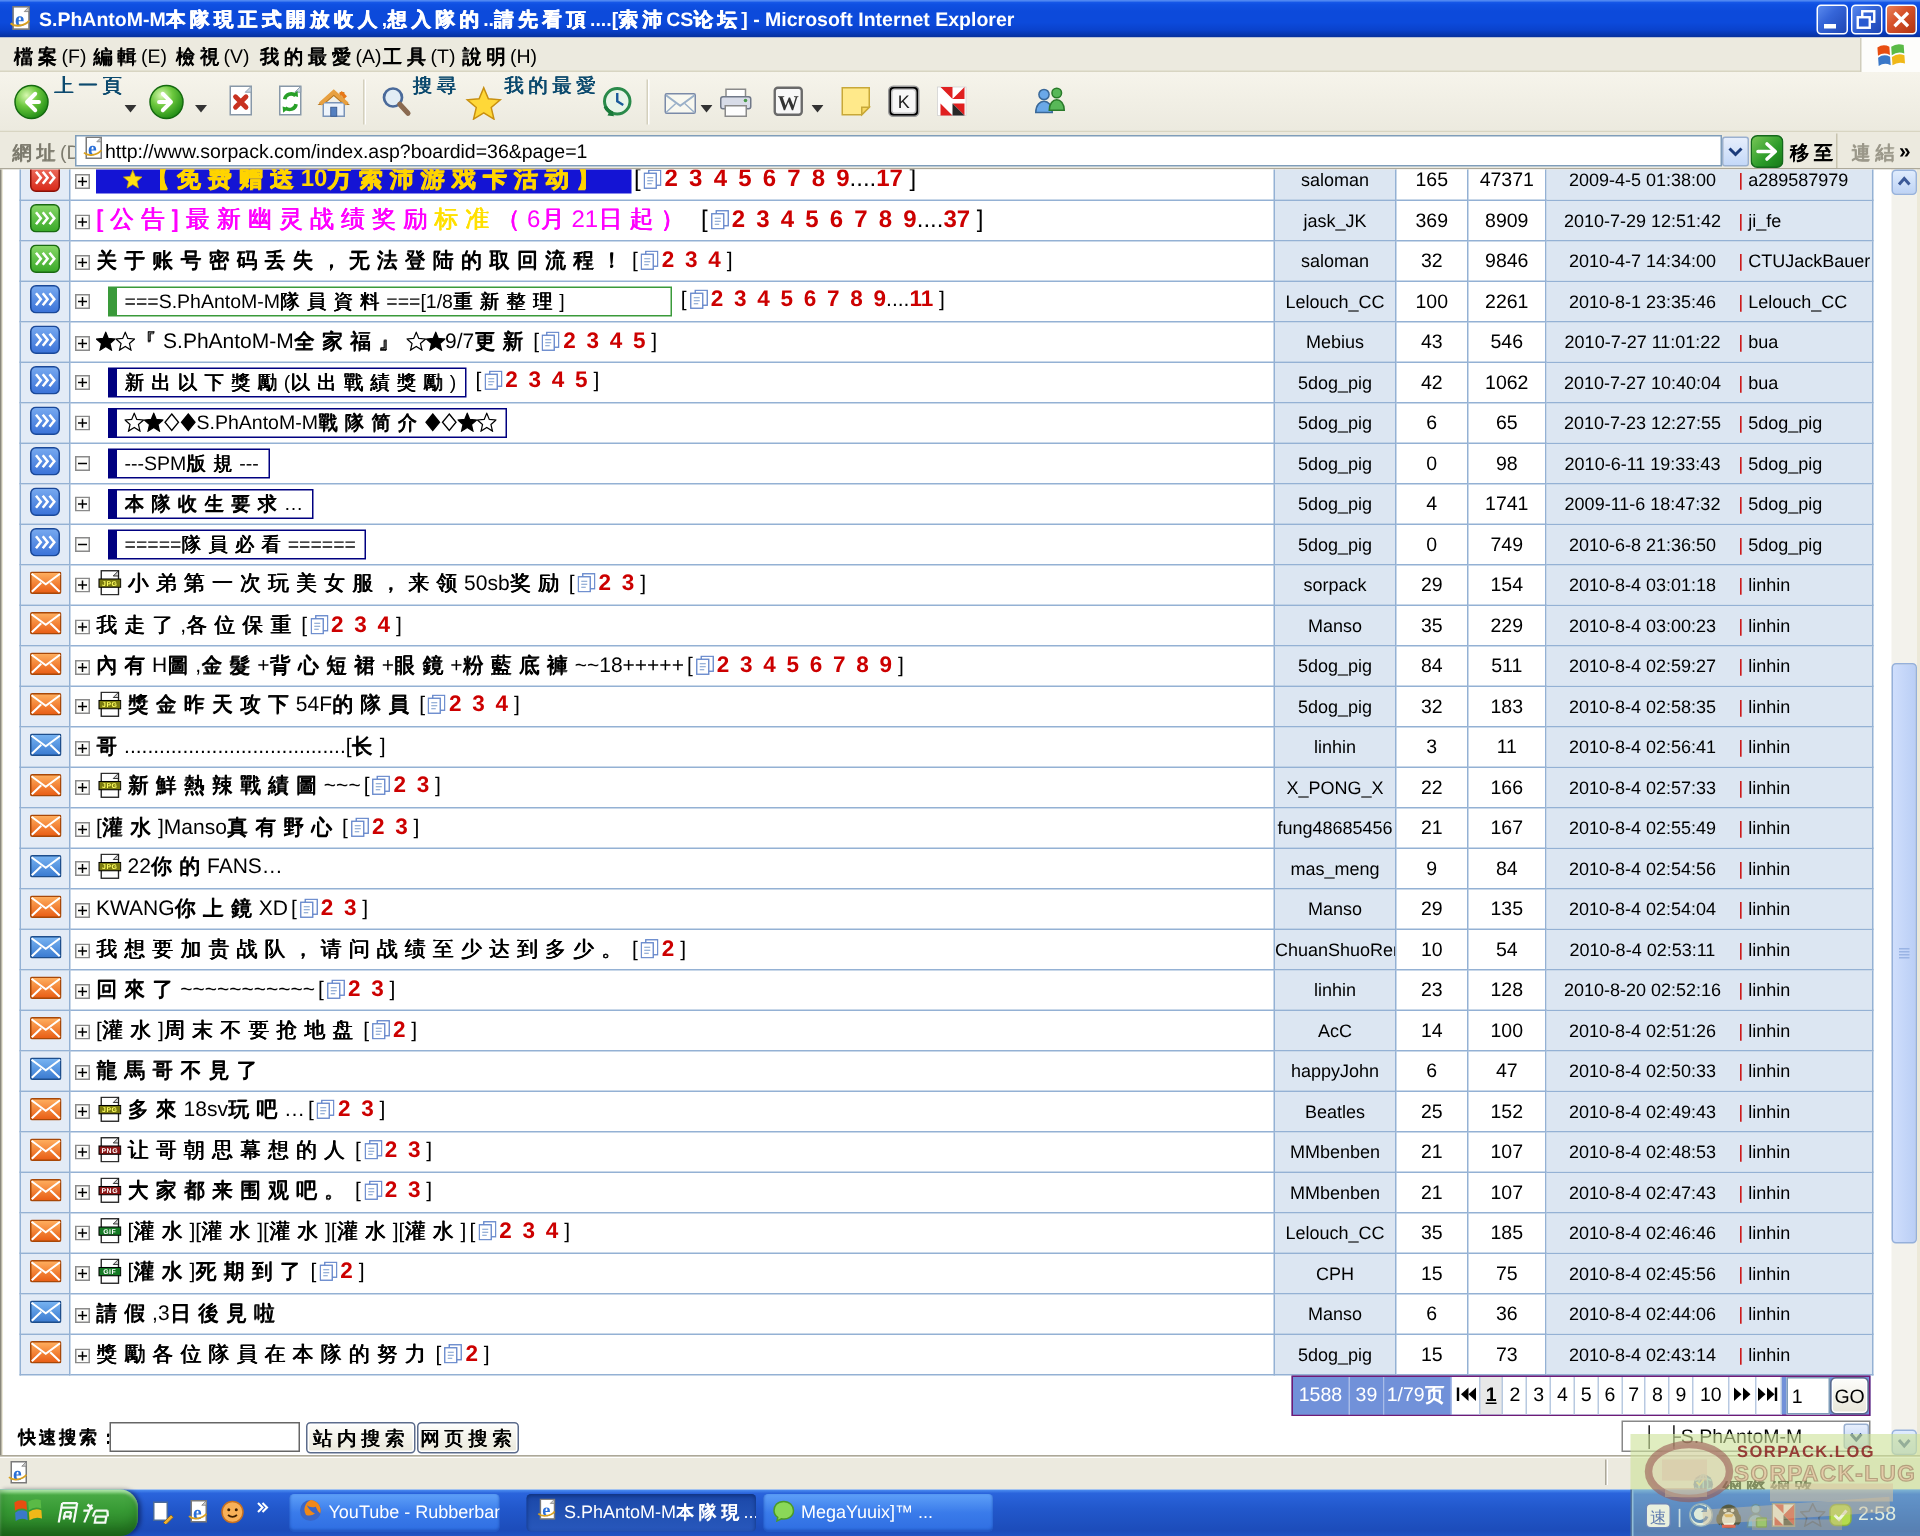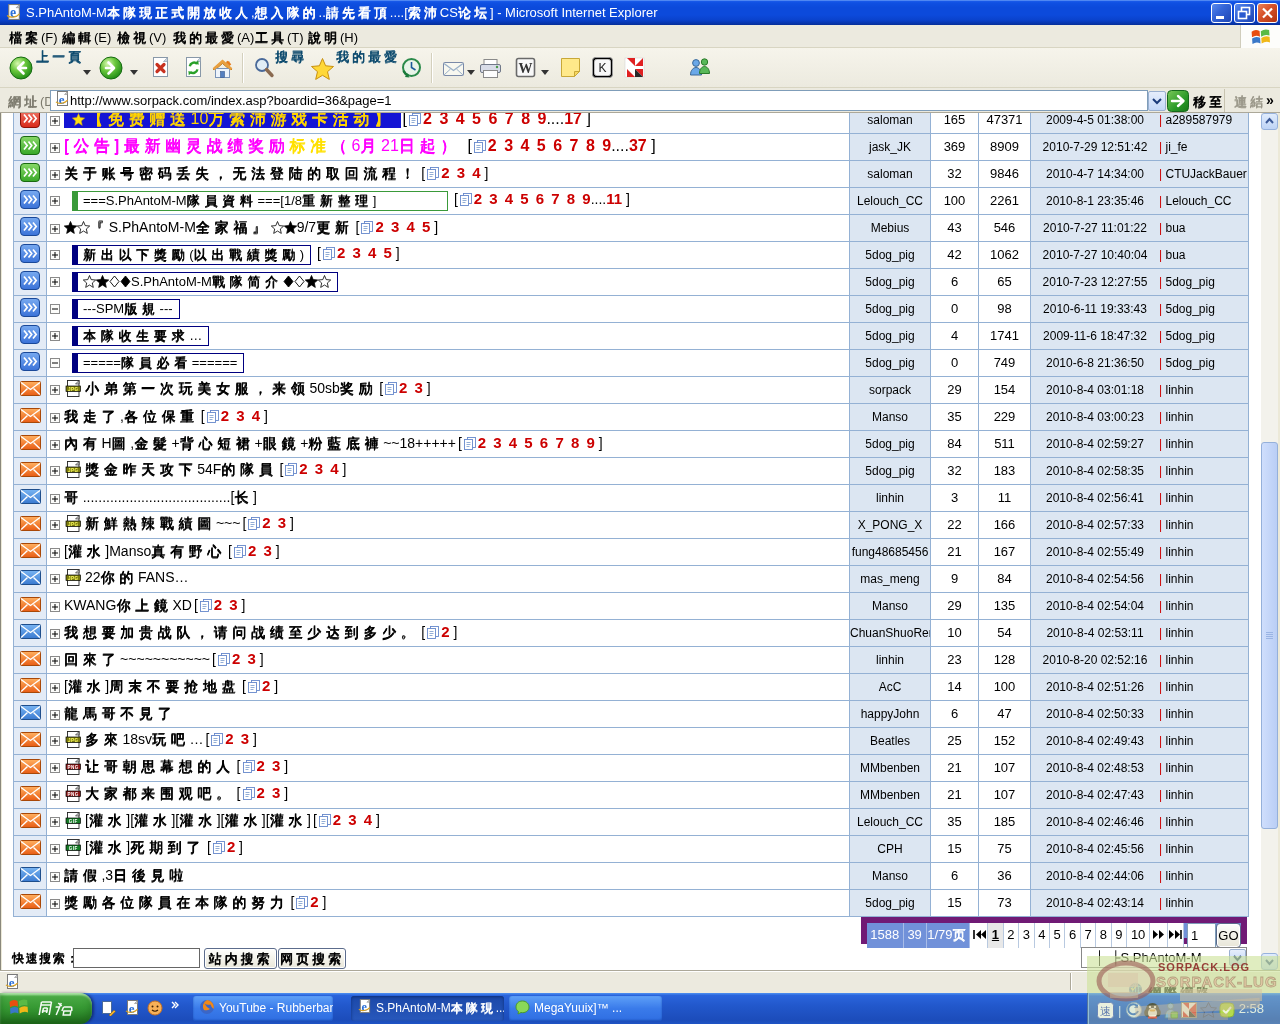--- a/index.html
+++ b/index.html
@@ -2,21 +2,21 @@
 <html><head><meta charset="utf-8"><style>
 *{box-sizing:border-box;margin:0;padding:0}
 html,body{width:1280px;height:1024px;overflow:hidden}
 body{font-family:"Liberation Sans",sans-serif;font-size:13px;position:relative;background:#fff}
 .abs{position:absolute}
 c{letter-spacing:3px;text-shadow:0.5px 0 currentColor,0 0.5px currentColor}
 
 #titlebar{left:0;top:0;width:1280px;height:25px;
  background:linear-gradient(180deg,#2b6aed 0%,#1758e8 6%,#0f50e2 12%,#0c4adb 30%,#0c4adb 60%,#0a42cc 80%,#0736ad 93%,#062e97 100%);
  box-shadow:inset 0 1px 0 #4f87f2;}
-#titletext{left:26px;top:4px;color:#fff;font-weight:normal;font-size:13px;white-space:nowrap}
+#titletext{left:26px;top:4px;color:#fff;font-weight:bold;font-size:13px;white-space:nowrap}
 .tbtn{top:3px;width:21px;height:20px;border-radius:3px;border:1px solid #fff;color:#fff}
 #btnmin,#btnmax{background:linear-gradient(135deg,#5a8aee 0%,#3565d8 40%,#1e46b4 100%)}
 #btnclose{background:linear-gradient(135deg,#e8825a 0%,#d8542c 40%,#b03310 100%)}
 
 #menubar{left:0;top:25px;width:1280px;height:23px;background:#eceadf;border-bottom:1px solid #d8d5c2}
 .menuitem{position:absolute;top:4px;color:#000}
 #throbber{position:absolute;left:1240px;top:0;width:40px;height:23px;background:#fdfdfb;border-left:1px solid #d0cdbc}
 
 #toolbar{left:0;top:48px;width:1280px;height:40px;background:linear-gradient(180deg,#f6f4eb,#eceadf);border-bottom:1px solid #d8d5c2}
   .tsep{position:absolute;top:53px;width:1px;height:30px;background:#d4d0bd;box-shadow:1px 0 0 #fff}
@@ -48,25 +48,25 @@
 td.nu{background:#fff;text-align:center}
 td.da{background:#dce6f2;position:relative}
 .dt{position:absolute;left:0;top:0;width:128px;text-align:center;line-height:26px;font-size:12px}
 .who{position:absolute;left:128px;top:0;line-height:26px;color:#000;font-size:12px}
 .plus{display:inline-block;vertical-align:-2px;margin-left:3px}
 .tit{margin-left:4px}
 .att{display:inline-block;vertical-align:-4px;margin-left:5px;margin-right:0}
 .pgn{color:#c00;font-weight:bold;font-size:15px}
 .box{display:inline-block;height:20px;line-height:18px;border:1px solid #000080;border-left:6px solid #000080;padding:0 6px 0 5px;margin-left:8px;vertical-align:middle}
 .gbox{display:inline-block;height:20px;line-height:18px;border:1px solid #3a9a3a;border-left:6px solid #3a9a3a;padding:0 6px 0 5px;margin-left:8px;vertical-align:middle}
-.sel{background:#1414d4;color:#ffd400;font-weight:normal;padding:1px 6px}
+.sel{background:#1414d4;color:#ffd400;font-weight:bold;padding:1px 16px}
 .mag{color:#f0f}
 .yel{color:#ffe000}
 
-#pager{left:861px;top:917px;width:386px;height:27px;border:6px solid #701a75;background:#7191d9;display:flex}
+#pager{left:861px;top:917px;width:386px;height:27px;border:1px solid #701a75;background:#7191d9;display:flex}
 .pcell{height:25px;line-height:24px;text-align:center;font-size:13px}
 .bcell{background:#7191d9;color:#fff;border-right:1px solid #a8bce8}
 .wcell{background:#fff;color:#000;border-right:1px solid #b8c9e0}
 #pginput{width:30px;height:25px;border:1px solid #7f9db9;background:#fff;padding-left:3px;line-height:23px}
 #gobtn{width:26px;height:25px;border:1px solid #5c6c8c;border-radius:4px;background:linear-gradient(180deg,#fdfdfb,#e8e6d8);text-align:center;line-height:23px;box-shadow:inset 0 0 0 1px #fff}
 
 #bsel{left:1081px;top:947px;width:166px;height:21px;border:1px solid #888;background:#fff}
 #bseltxt{left:14px;top:2px}
 #bselbtn{left:147px;top:1px;width:17px;height:17px;background:linear-gradient(180deg,#e6eefc,#bcd2f6);border:1px solid #9ab0d0;border-radius:2px}
 

